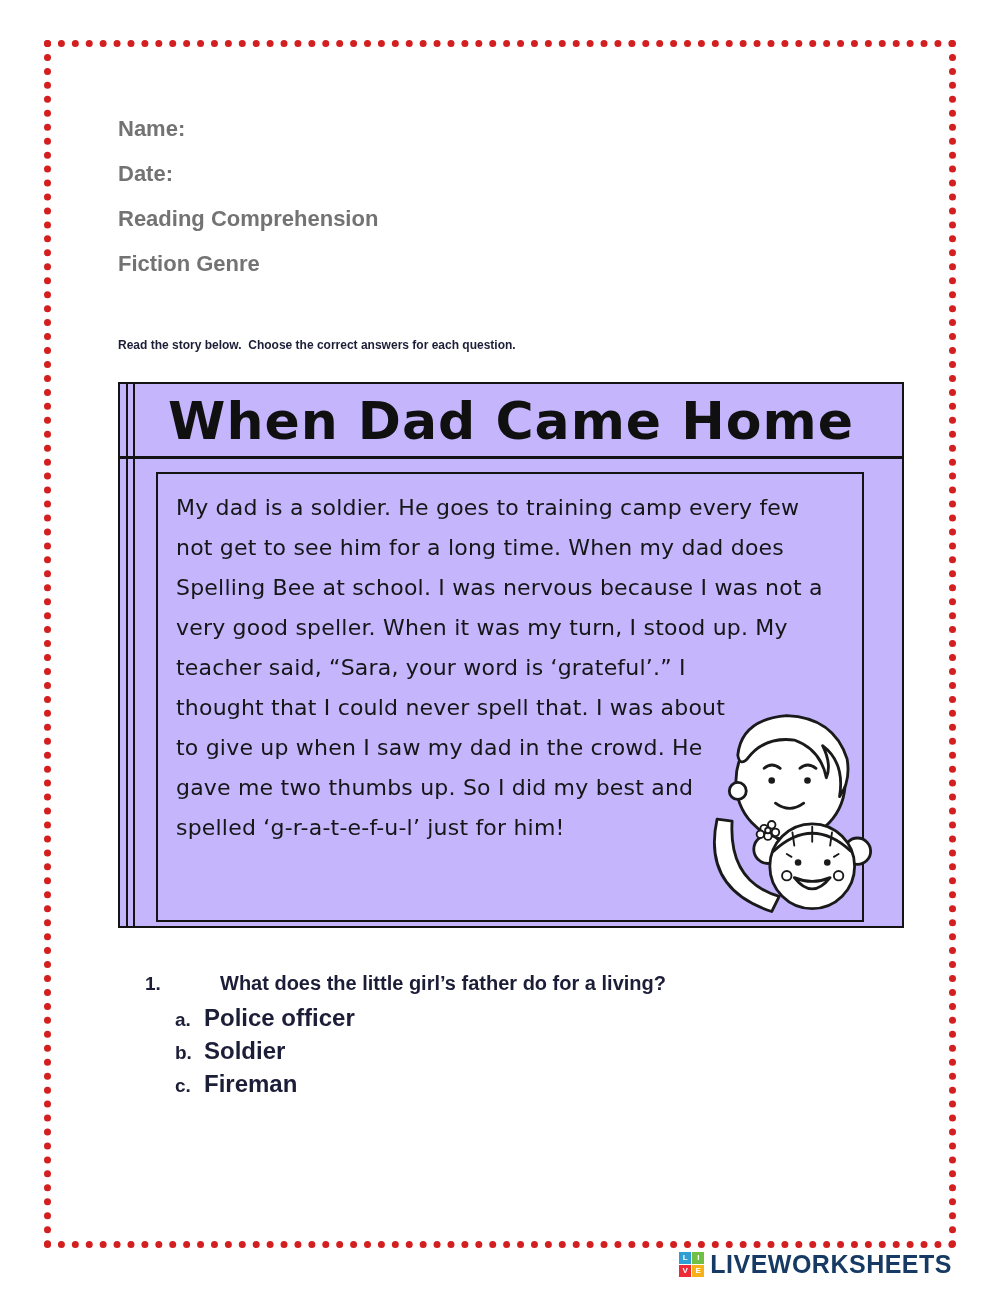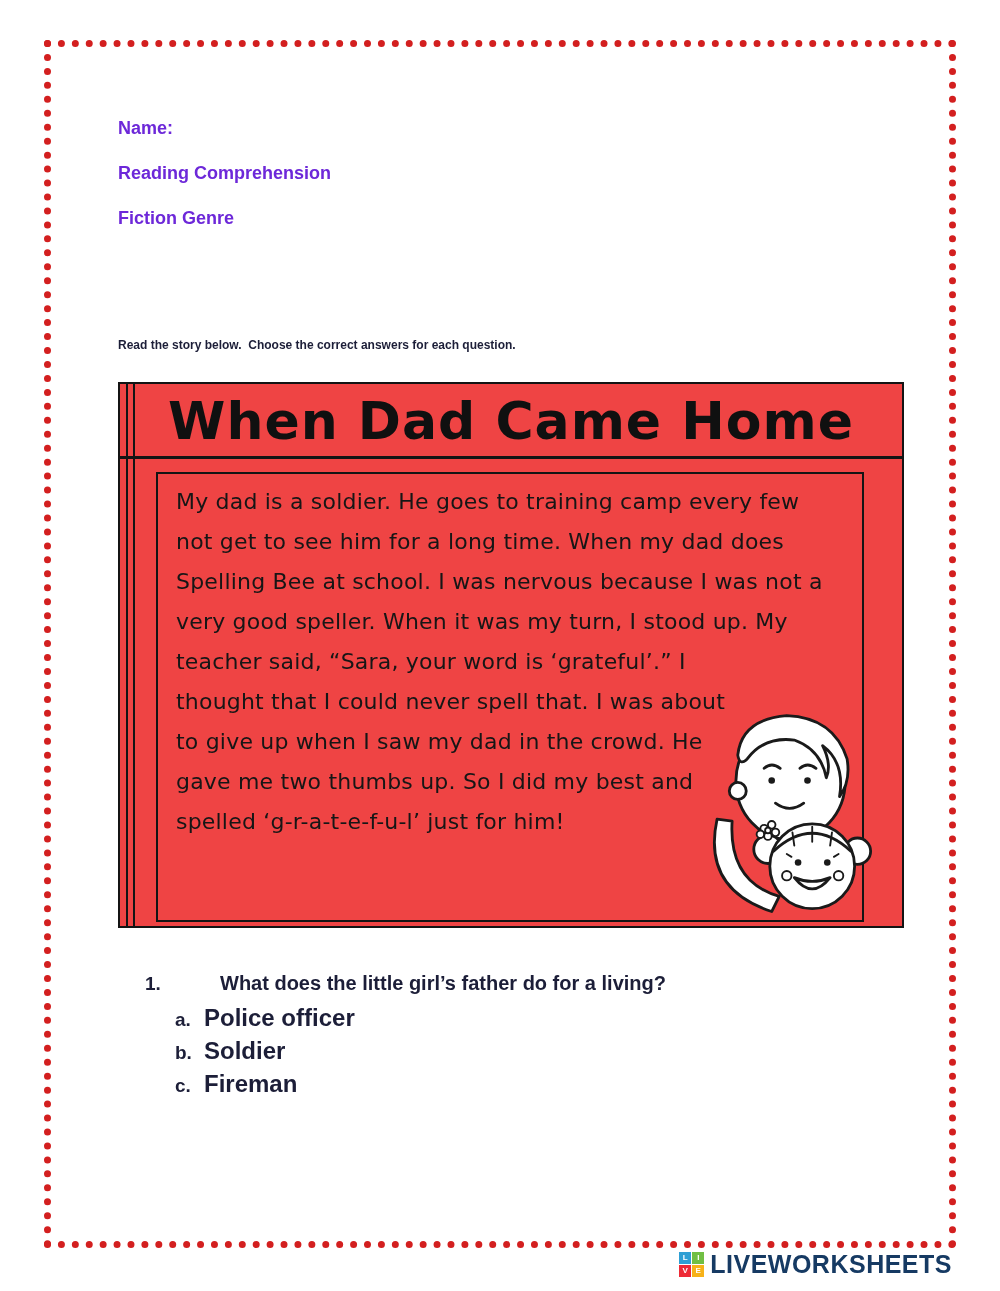--- a/index.html
+++ b/index.html
@@ -5,41 +5,41 @@
   html,body{margin:0;padding:0;}
   body{
     width:1000px;height:1291px;position:relative;background:#ffffff;
     font-family:"Liberation Sans", sans-serif;color:#1c1e38;overflow:hidden;
   }
   .dotted-frame{
     position:absolute;top:40px;left:44px;right:44px;bottom:43px;
     border:7px dotted #d31f1f;pointer-events:none;
   }
   .header{position:absolute;left:118px;top:106px;}
-  .hline{font-size:18px;font-weight:bold;line-height:45px;color:#6d28d9;}
+  .hline{font-size:22px;font-weight:bold;line-height:45px;color:#737373;}
   .instructions{
     position:absolute;left:118px;top:338px;font-size:12px;font-weight:bold;
     color:#1c1e38;white-space:pre-wrap;
   }
   .story-card{
     position:absolute;left:118px;top:382px;width:786px;height:546px;
-    border:2px solid #141414;background:#ef4444;box-sizing:border-box;
+    border:2px solid #141414;background:#c4b5fd;box-sizing:border-box;
   }
   .rule-v{position:absolute;top:0;bottom:0;width:2px;background:#141414;}
   .rule-v1{left:6px;}
   .rule-v2{left:13px;}
   .story-title{
     height:72px;border-bottom:3px solid #141414;text-align:center;
     font-size:52px;font-weight:bold;letter-spacing:1px;color:#101010;
     line-height:74px;font-family:"DejaVu Sans", sans-serif;
   }
   .story-body{
     position:absolute;left:36px;top:88px;width:708px;height:450px;
     border:2px solid #141414;box-sizing:border-box;
-    padding:8px 0 0 18px;background:transparent;
+    padding:14px 0 0 18px;background:transparent;
   }
   .s-line{
     font-size:22px;line-height:40px;color:#161616;white-space:nowrap;
     font-family:"DejaVu Sans", sans-serif;letter-spacing:0.2px;
   }
   .illustration{position:absolute;right:24px;bottom:6px;width:190px;height:212px;}
   .question-block{position:absolute;left:145px;top:972px;}
   .q-row{display:flex;align-items:baseline;}
   .q-num{font-size:19px;font-weight:bold;width:43px;color:#1c1e38;}
   .q-text{font-size:20px;font-weight:bold;color:#1c1e38;margin-left:32px;}
@@ -61,20 +61,21 @@
 </style>
 </head>
 <body>
 
 <div class="sheet">
 
   <div class="dotted-frame"></div>
 
   <div class="header">
     <div class="hline">Name:</div>
+    <div class="hline">Date:</div>
     <div class="hline">Reading Comprehension</div>
     <div class="hline">Fiction Genre</div>
   </div>
 
   <div class="instructions">Read the story below.  Choose the correct answers for each question.</div>
 
   <div class="story-card">
     <div class="rule-v rule-v1"></div>
     <div class="rule-v rule-v2"></div>
 

